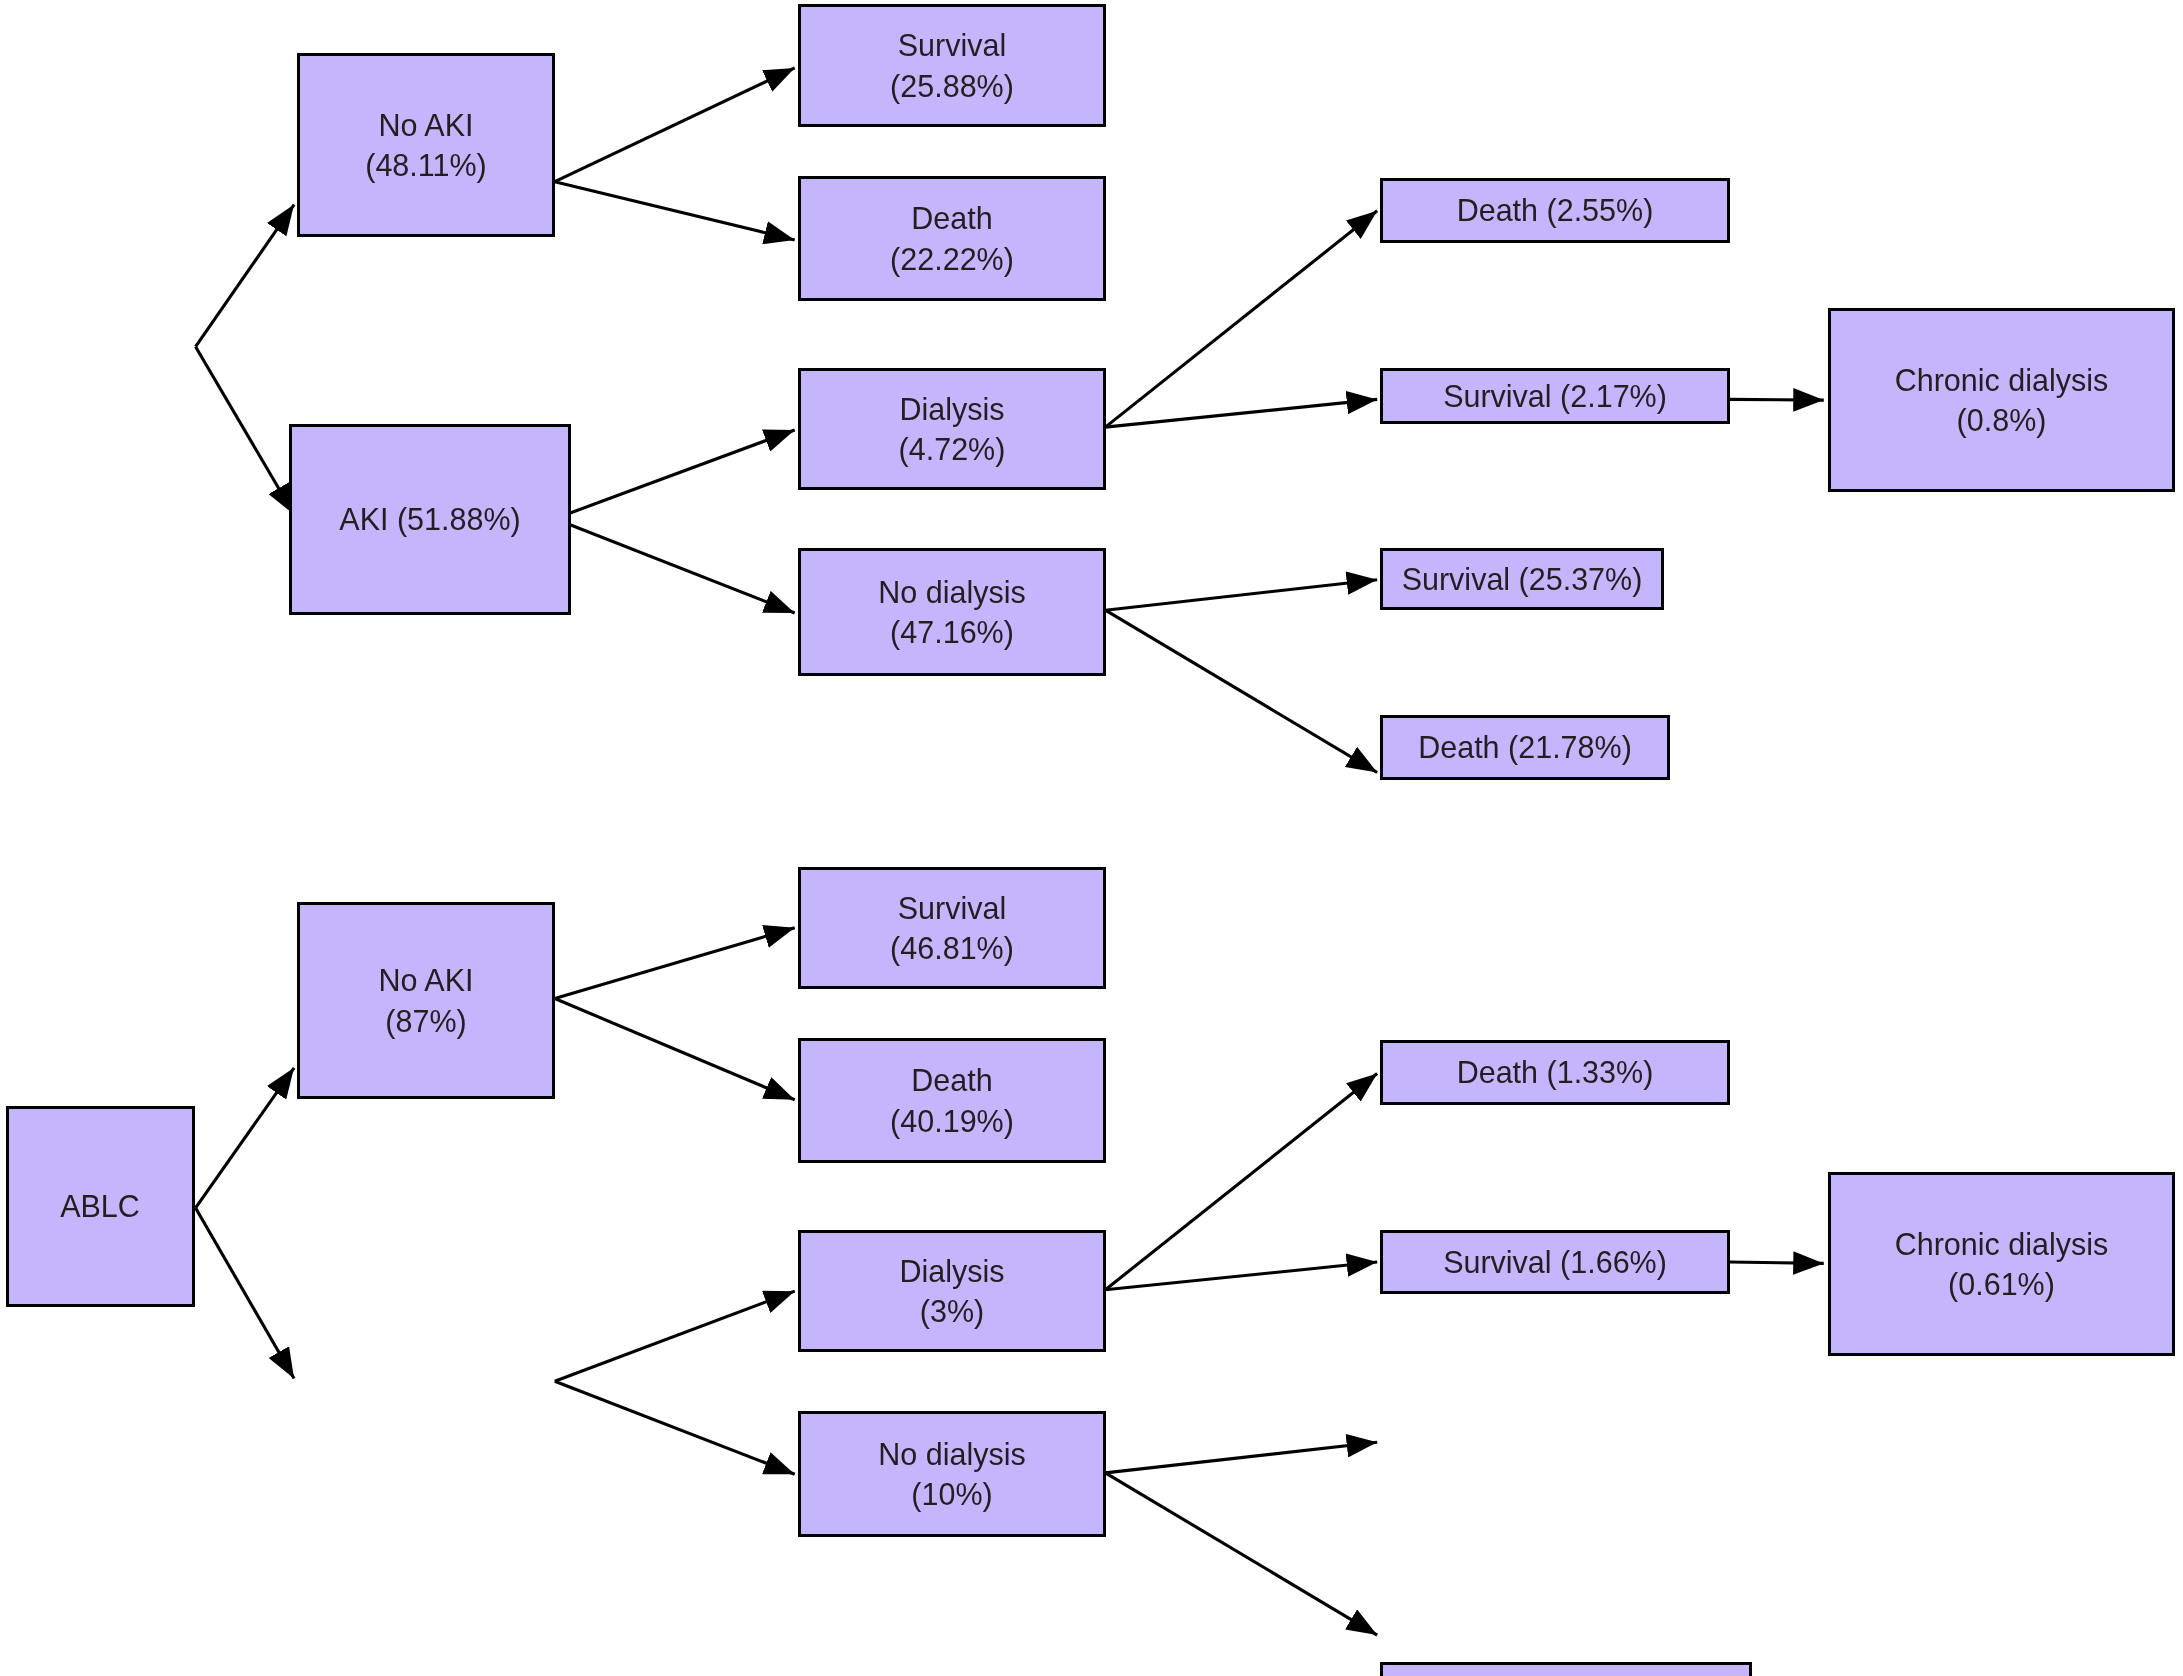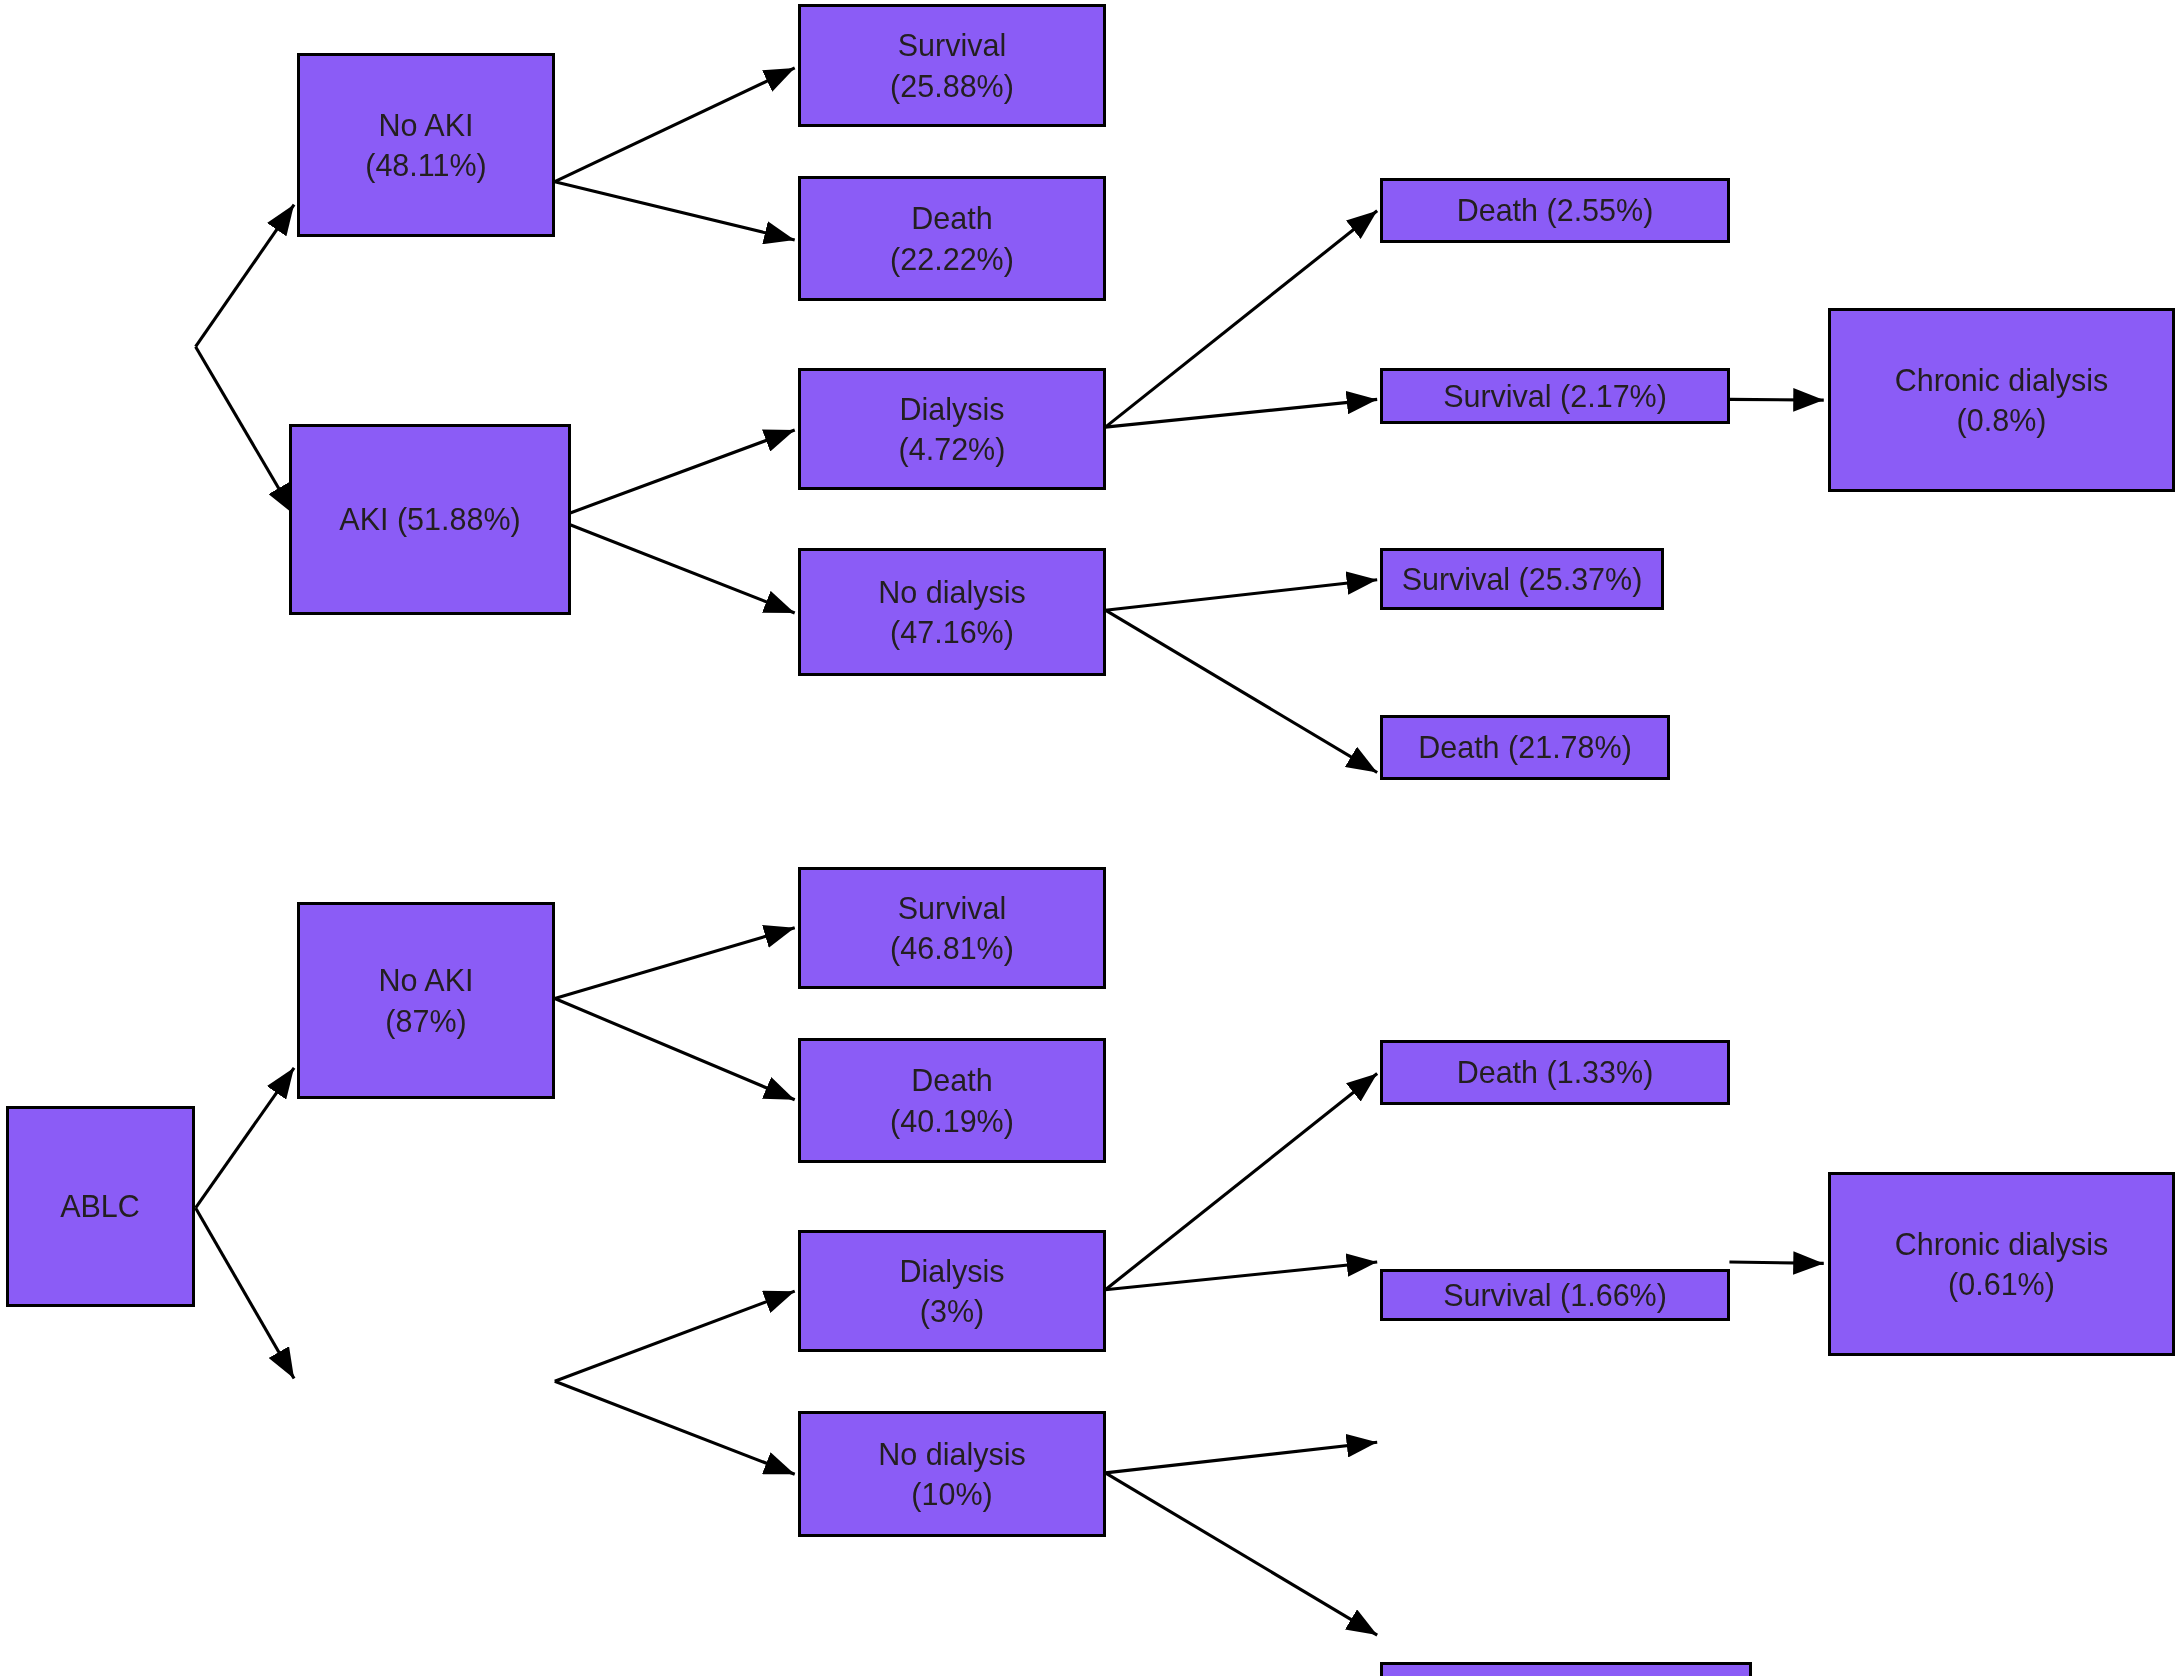--- a/index.html
+++ b/index.html
@@ -15,21 +15,21 @@
   }
   svg.edge-layer {
     position: absolute;
     left: 0; top: 0;
     width: 2183px; height: 1676px;
   }
   .node {
     position: absolute;
     box-sizing: border-box;
     border: 3.5px solid #000000;
-    background: #8b5cf6;
+    background: #c4b5fd;
     display: flex;
     flex-direction: column;
     align-items: center;
     justify-content: center;
     text-align: center;
     font-size: 30.5px;
     line-height: 1.32;
     white-space: nowrap;
   }
   .node span { display: block; }
@@ -151,21 +151,21 @@
 
   <div class="node" style="left:798px;top:1411px;width:308px;height:126px">
     <span>No dialysis</span>
     <span>(10%)</span>
   </div>
 
   <div class="node" style="left:1380px;top:1040px;width:350px;height:65px">
     <span>Death (1.33%)</span>
   </div>
 
-  <div class="node" style="left:1380px;top:1269px;width:350px;height:52px">
+  <div class="node" style="left:1380px;top:1230px;width:350px;height:64px">
     <span>Survival (1.66%)</span>
   </div>
 
   <div class="node" style="left:1828px;top:1172px;width:347px;height:184px">
     <span>Chronic dialysis</span>
     <span>(0.61%)</span>
   </div>
 
 
   <div class="node" style="left:1380px;top:1662px;width:372px;height:65px">

